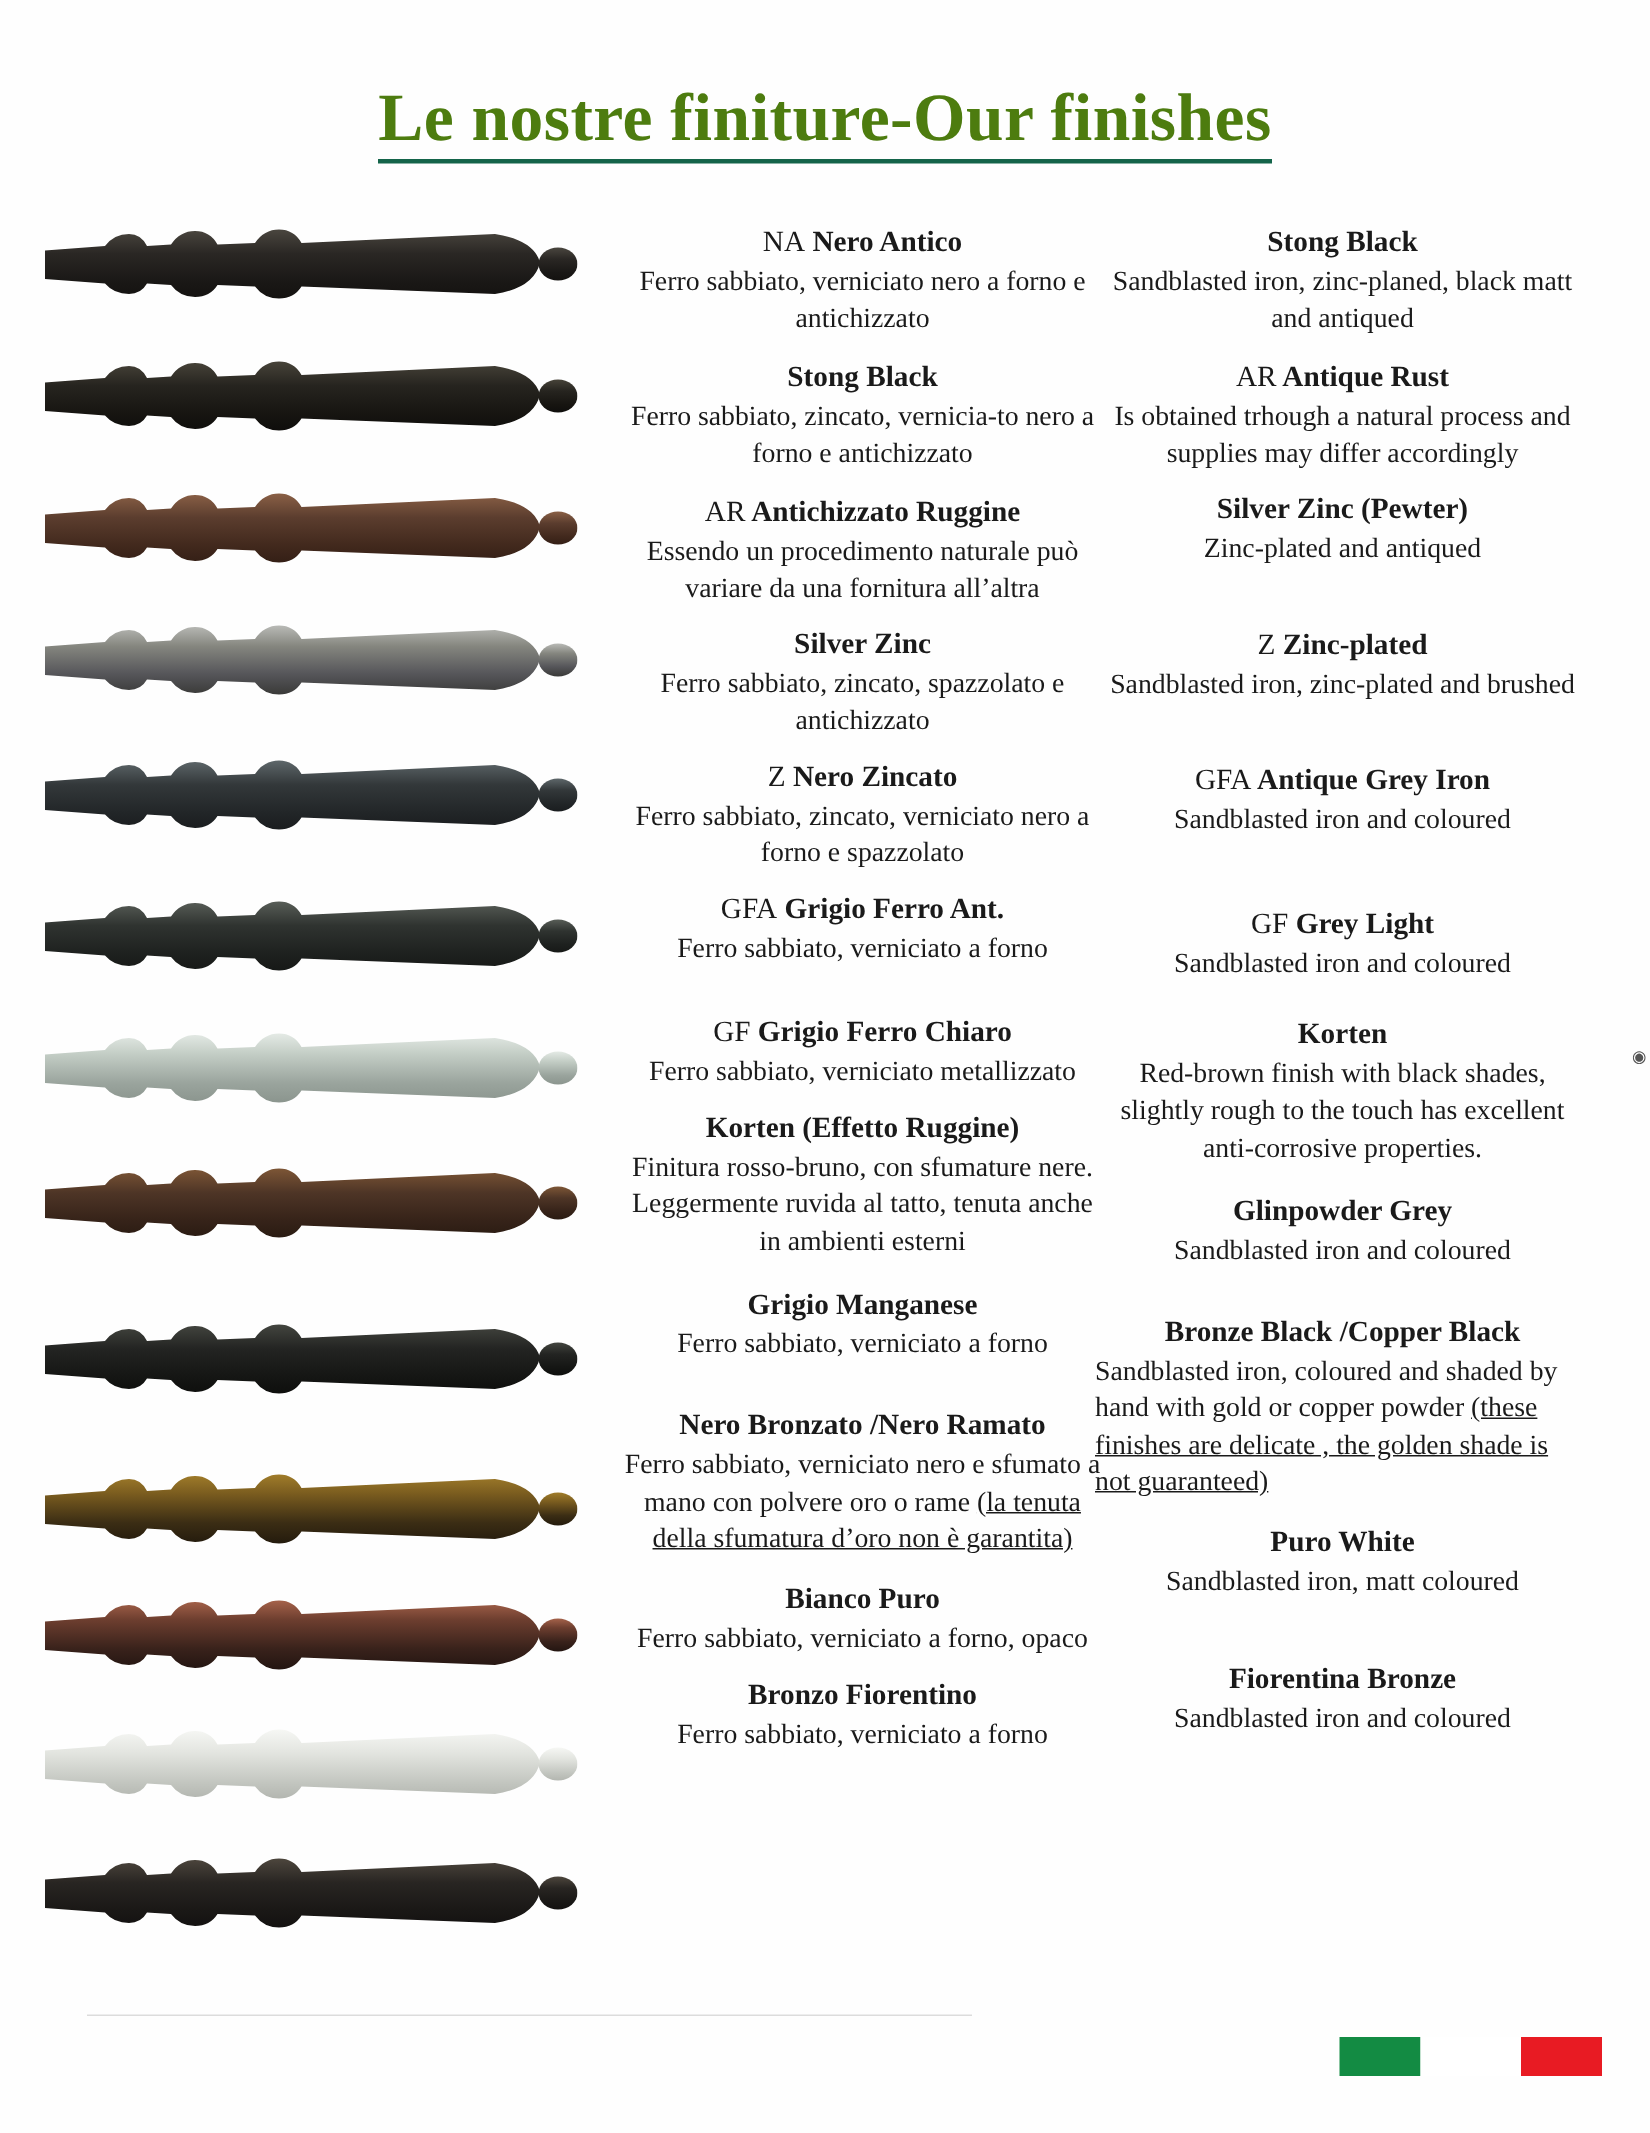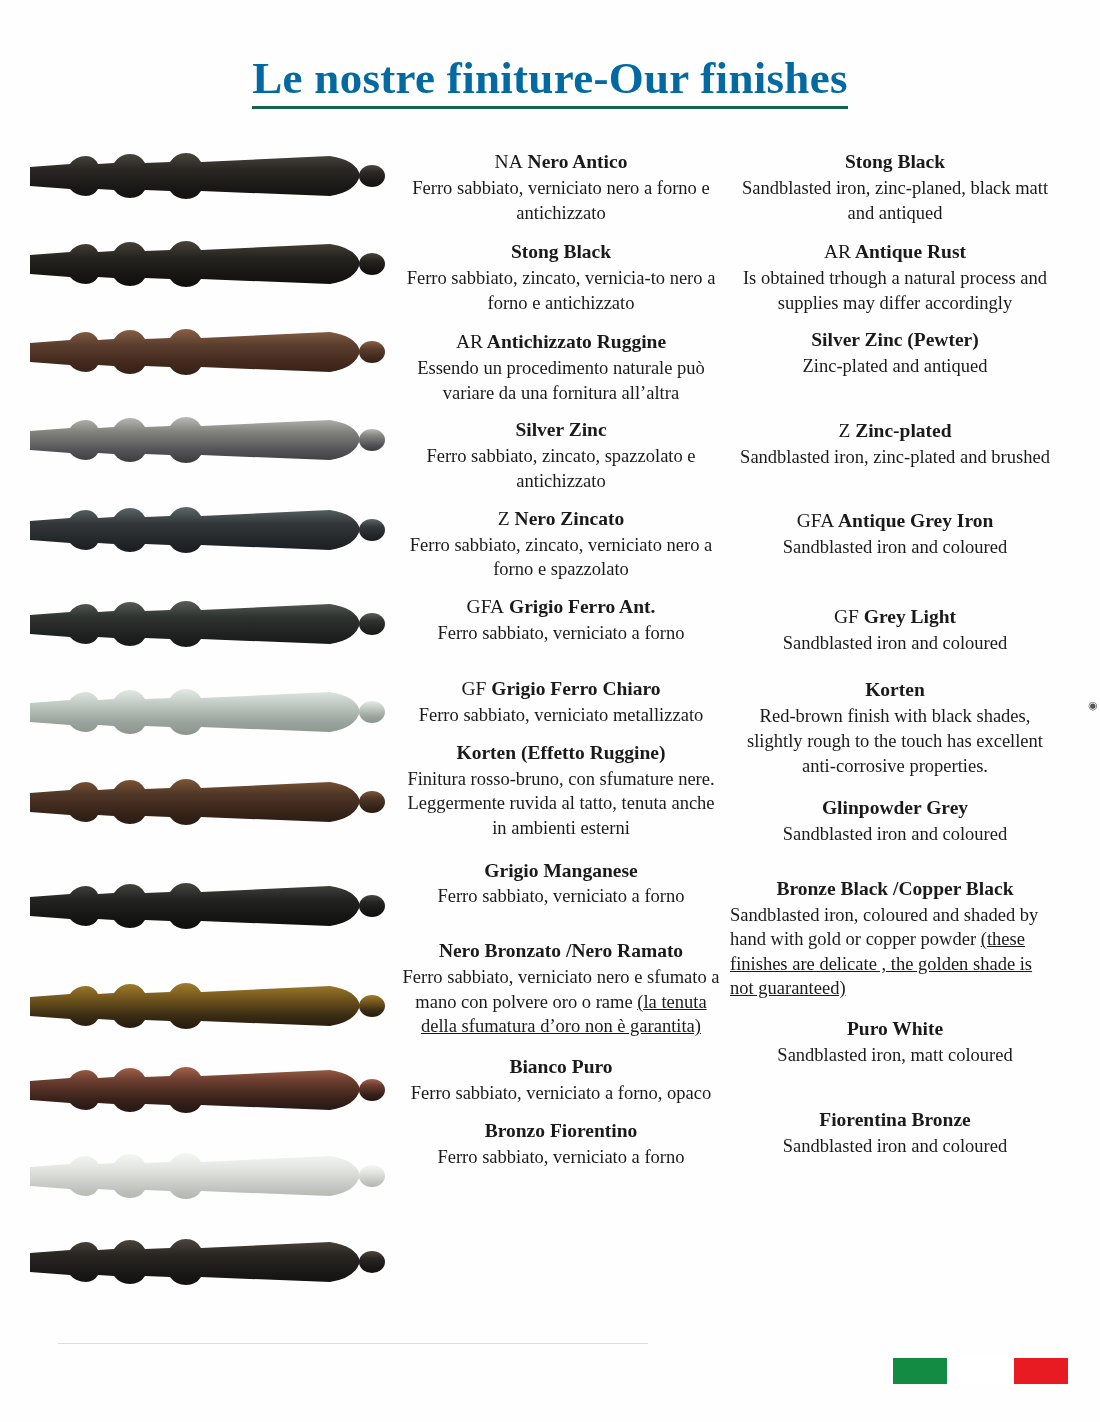--- a/index.html
+++ b/index.html
@@ -23,38 +23,38 @@
   }
   
   .title {
     position: absolute;
     top: 52px;
     left: 0;
     width: 1100px;
     text-align: center;
     font-size: 45px;
     font-weight: bold;
-    color: #0369a1;
+    color: #4d7c0f;
     letter-spacing: 0.3px;
   }
   .title span {
     border-bottom: 3px solid #14644a;
     padding-bottom: 3px;
   }
 
   
   .samples-col {
     position: absolute;
     left: 30px;
     top: 150px;
     width: 390px;
   }
   .text-col-it {
     position: absolute;
-    left: 401px;
+    left: 415px;
     top: 150px;
     width: 320px;
   }
   .text-col-en {
     position: absolute;
     left: 730px;
     top: 150px;
     width: 330px;
   }
 

